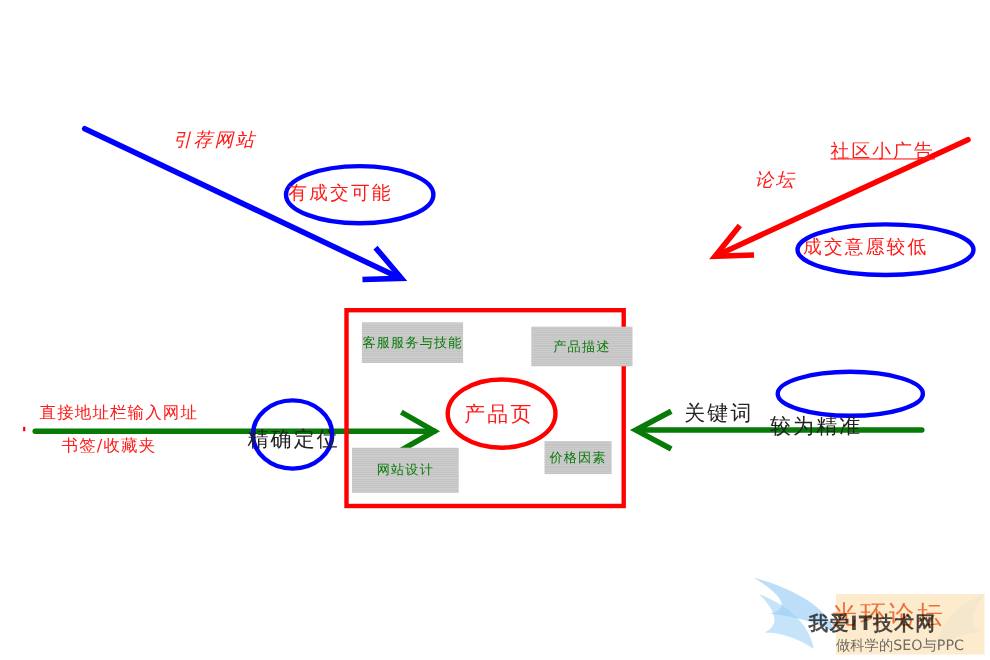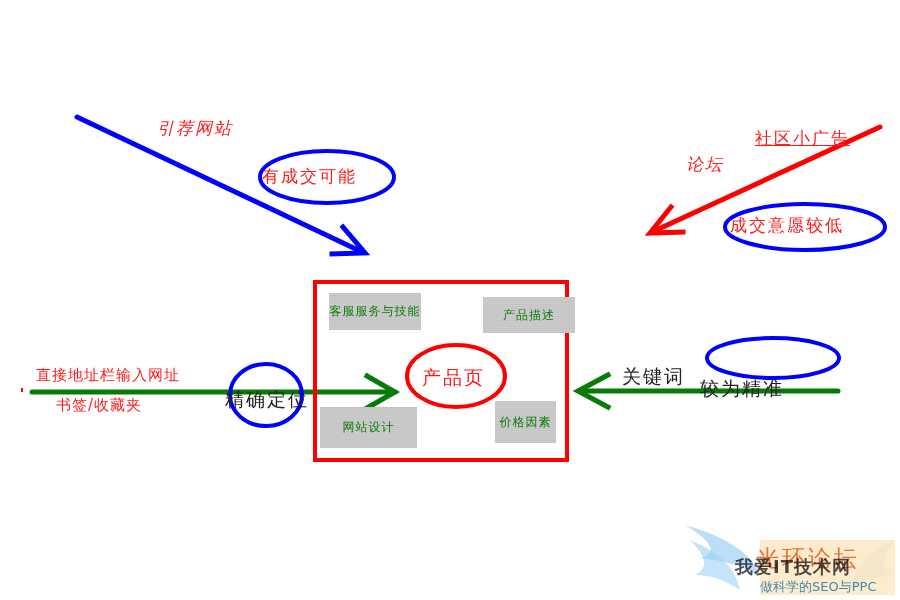--- a/index.html
+++ b/index.html
@@ -27,21 +27,21 @@
   }
   .watermark {
     position: absolute; left: 680px; top: 520px; width: 220px; height: 80px;
   }
   .wm-bg {
     position: absolute; left: 760px; top: 540px; width: 135px; height: 55px;
     background: #fbe7c4; opacity: 0.85;
   }
   .wm-title { position: absolute; left: 756px; top: 543px; font-size: 23px; color: #e85b20; font-family: Liberation Serif, serif; letter-spacing: 3px; opacity: 0.85; }
   .wm-site { position: absolute; left: 735px; top: 555px; font-size: 18px; font-weight: bold; color: #000000; opacity: 0.7; letter-spacing: 1px; }
-  .wm-slogan { position: absolute; left: 760px; top: 578px; font-size: 13px; color: #0369a1; opacity: 0.75; }
+  .wm-slogan { position: absolute; left: 760px; top: 578px; font-size: 13px; color: #404040; opacity: 0.75; }
 </style>
 </head>
 <body>
 
 <svg class="canvas" width="900" height="600">
 
   <g>
     <line x1="77" y1="117" x2="362" y2="252" stroke="#0000ff" stroke-width="5" stroke-linecap="round"></line>
     <polyline points="343,227 365,253 332,254" fill="none" stroke="#0000ff" stroke-width="5" stroke-linecap="square"></polyline>
   </g>
@@ -75,21 +75,21 @@
 
 <div class="card" style="left:329px; top:293px; width:92px; height:37px;">
   <span>客服服务与技能</span>
 </div>
 <div class="card" style="left:483px; top:297px; width:92px; height:36px;">
   <span>产品描述</span>
 </div>
 <div class="card" style="left:320px; top:407px; width:97px; height:41px;">
   <span>网站设计</span>
 </div>
-<div class="card" style="left:495px; top:401px; width:61px; height:42px;">
+<div class="card" style="left:495px; top:401px; width:61px; height:30px;">
   <span>价格因素</span>
 </div>
 
 <div class="lbl red fs19" style="left:422px; top:368px;">产品页</div>
 
 <div class="lbl red fs17" style="left:157px; top:120px;font-style:italic;">引荐网站</div>
 <div class="lbl red fs17" style="left:262px; top:168px;">有成交可能</div>
 
 <div class="lbl red fs17" style="left:755px; top:130px;text-decoration:underline;">社区小广告</div>
 <div class="lbl red fs17" style="left:686px; top:156px;font-style:italic;">论坛</div>

